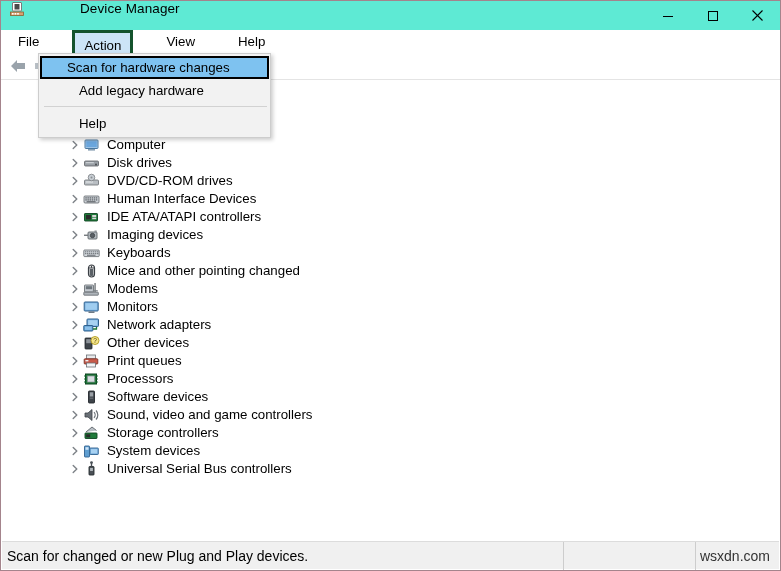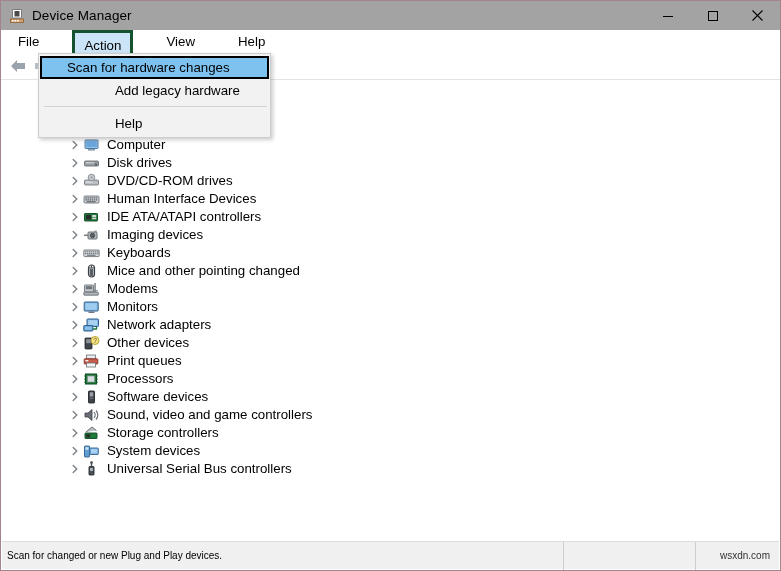--- a/index.html
+++ b/index.html
@@ -24,23 +24,23 @@
     background: #ffffff;
     overflow: hidden;
   }
 
   
   #titlebar {
     position: absolute;
     left: 0; top: 0;
     width: 779px;
     height: 29px;
-    background: #a3a3a3;
-    display: flex;
-    align-items: center;
+    background: #5eead4;
+    display: flex;
+    gap: 48px;
   }
   #titlebar-icon {
     width: 16px;
     height: 16px;
     margin-left: 8px;
     margin-right: 7px;
     position: relative;
     flex: none;
   }
   #title-text {
@@ -176,21 +176,21 @@
     background: #f0f0f0;
     border-top: 1px solid #dcdcdc;
     display: flex;
     align-items: center;
     box-sizing: border-box;
   }
   .status-cell {
     height: 28px;
     display: flex;
     align-items: center;
-    font-size: 10px;
+    font-size: 14px;
     color: #000000;
     box-sizing: border-box;
     white-space: nowrap;
   }
   #status-main {
     width: 562px;
     padding-left: 5px;
     border-right: 1px solid #cdcdcd;
   }
   #status-mid {
@@ -220,21 +220,20 @@
   .dd-item {
     height: 22px;
     display: flex;
     align-items: center;
     padding-left: 40px;
     font-size: 13.3px;
     color: #000000;
     white-space: nowrap;
     box-sizing: border-box;
     cursor: default;
-    margin-left: 36px;
   }
   .dd-item.selected {
     background: #7ec2f0;
     border: 2px solid #000000;
     margin: 0 1px;
     padding-left: 25px;
     height: 23px;
   }
   .dd-sep {
     height: 1px;

